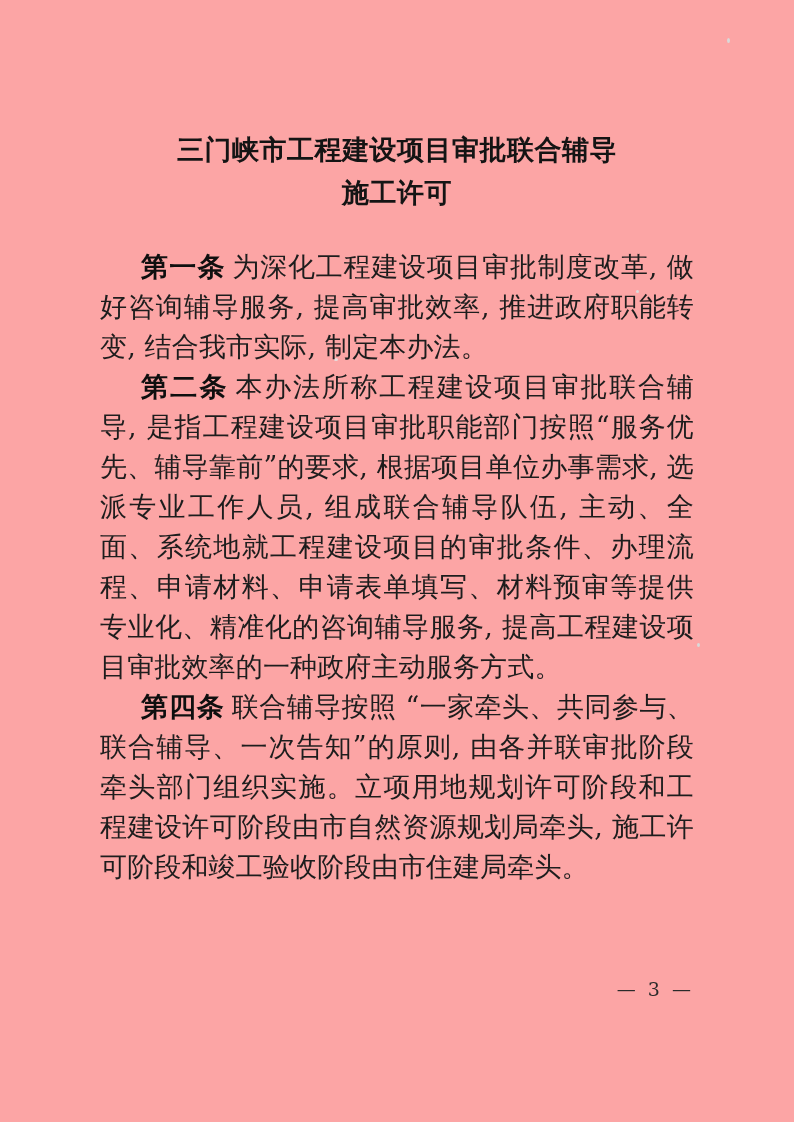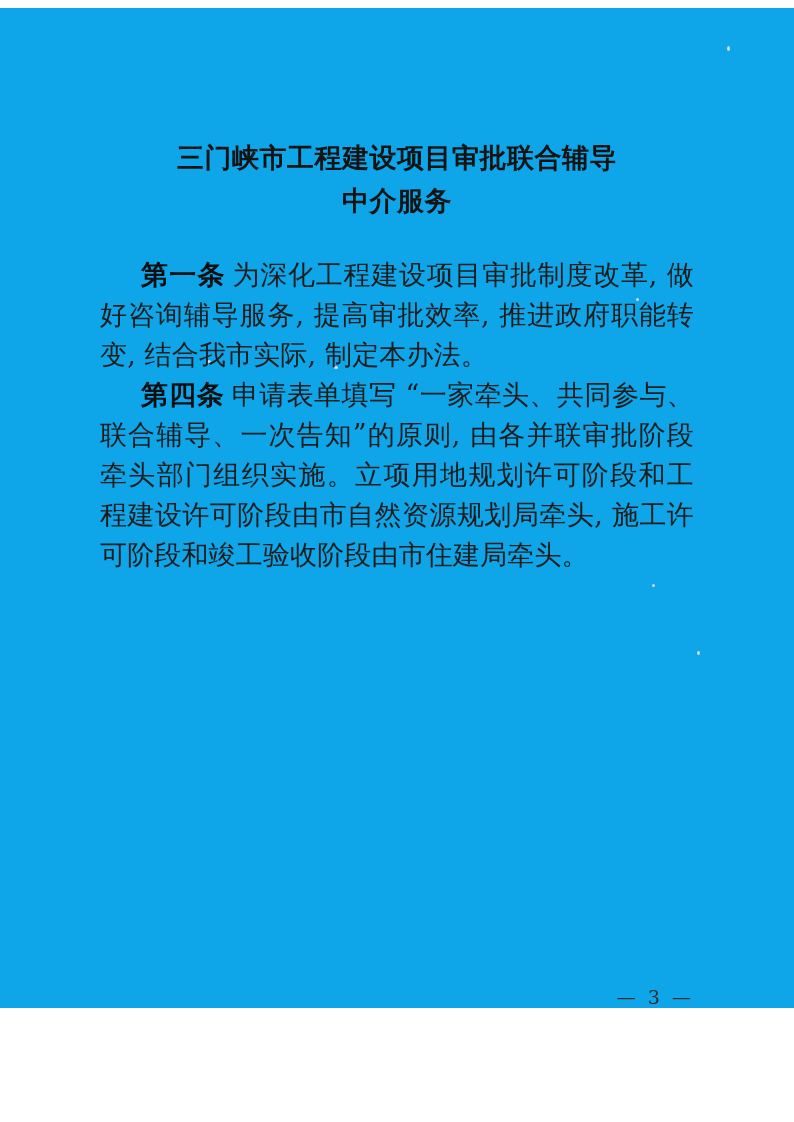--- a/index.html
+++ b/index.html
@@ -5,23 +5,23 @@
 <style>
   html, body {
     margin: 0;
     padding: 0;
     background: #ffffff;
   }
 
   .page {
     position: relative;
     width: 794px;
-    height: 1000px;
-    margin: 8px auto;
-    background: #0ea5e9;
+    height: 1122px;
+    margin: 0 auto;
+    background: #fca5a5;
     overflow: hidden;
     font-family: "DejaVu Serif", "Liberation Serif", serif;
     color: #1b1b1b;
     -webkit-font-smoothing: antialiased;
   }
 
   
   .doc-title {
     position: absolute;
     left: 0;
@@ -95,28 +95,29 @@
 
   <div class="speck" style="left:727px;top:38px;width:3px;height:5px;"></div>
   <div class="speck" style="left:206px;top:352px;width:5px;height:3px;background:#e6dada;"></div>
   <div class="speck" style="left:334px;top:358px;width:4px;height:3px;background:#e8dede;"></div>
   <div class="speck" style="left:636px;top:290px;width:3px;height:3px;"></div>
   <div class="speck" style="left:652px;top:576px;width:3px;height:3px;"></div>
   <div class="speck" style="left:697px;top:643px;width:3px;height:4px;"></div>
 
   <div class="doc-title">
     <span class="title-line">三门峡市工程建设项目审批联合辅导</span>
-    <span class="title-line">中介服务</span>
+    <span class="title-line">施工许可</span>
   </div>
 
   <div class="body-col">
 
     <p class="article"><span class="article-label">第一条</span><span>为深化工程建设项目审批制度改革, 做好咨询辅导服务, 提高审批效率, 推进政府职能转变, 结合我市实际, 制定本办法。</span></p>
 
+    <p class="article"><span class="article-label">第二条</span><span>本办法所称工程建设项目审批联合辅导, 是指工程建设项目审批职能部门按照“服务优先、辅导靠前”的要求, 根据项目单位办事需求, 选派专业工作人员, 组成联合辅导队伍, 主动、全面、系统地就工程建设项目的审批条件、办理流程、申请材料、申请表单填写、材料预审等提供专业化、精准化的咨询辅导服务, 提高工程建设项目审批效率的一种政府主动服务方式。</span></p>
 
 
-    <p class="article"><span class="article-label">第四条</span><span>申请表单填写 “一家牵头、共同参与、联合辅导、一次告知”的原则, 由各并联审批阶段牵头部门组织实施。立项用地规划许可阶段和工程建设许可阶段由市自然资源规划局牵头, 施工许可阶段和竣工验收阶段由市住建局牵头。</span></p>
+    <p class="article"><span class="article-label">第四条</span><span>联合辅导按照 “一家牵头、共同参与、联合辅导、一次告知”的原则, 由各并联审批阶段牵头部门组织实施。立项用地规划许可阶段和工程建设许可阶段由市自然资源规划局牵头, 施工许可阶段和竣工验收阶段由市住建局牵头。</span></p>
 
   </div>
 
   <div class="page-number">— 3 —</div>
 
 </div>
 
 </body></html>

